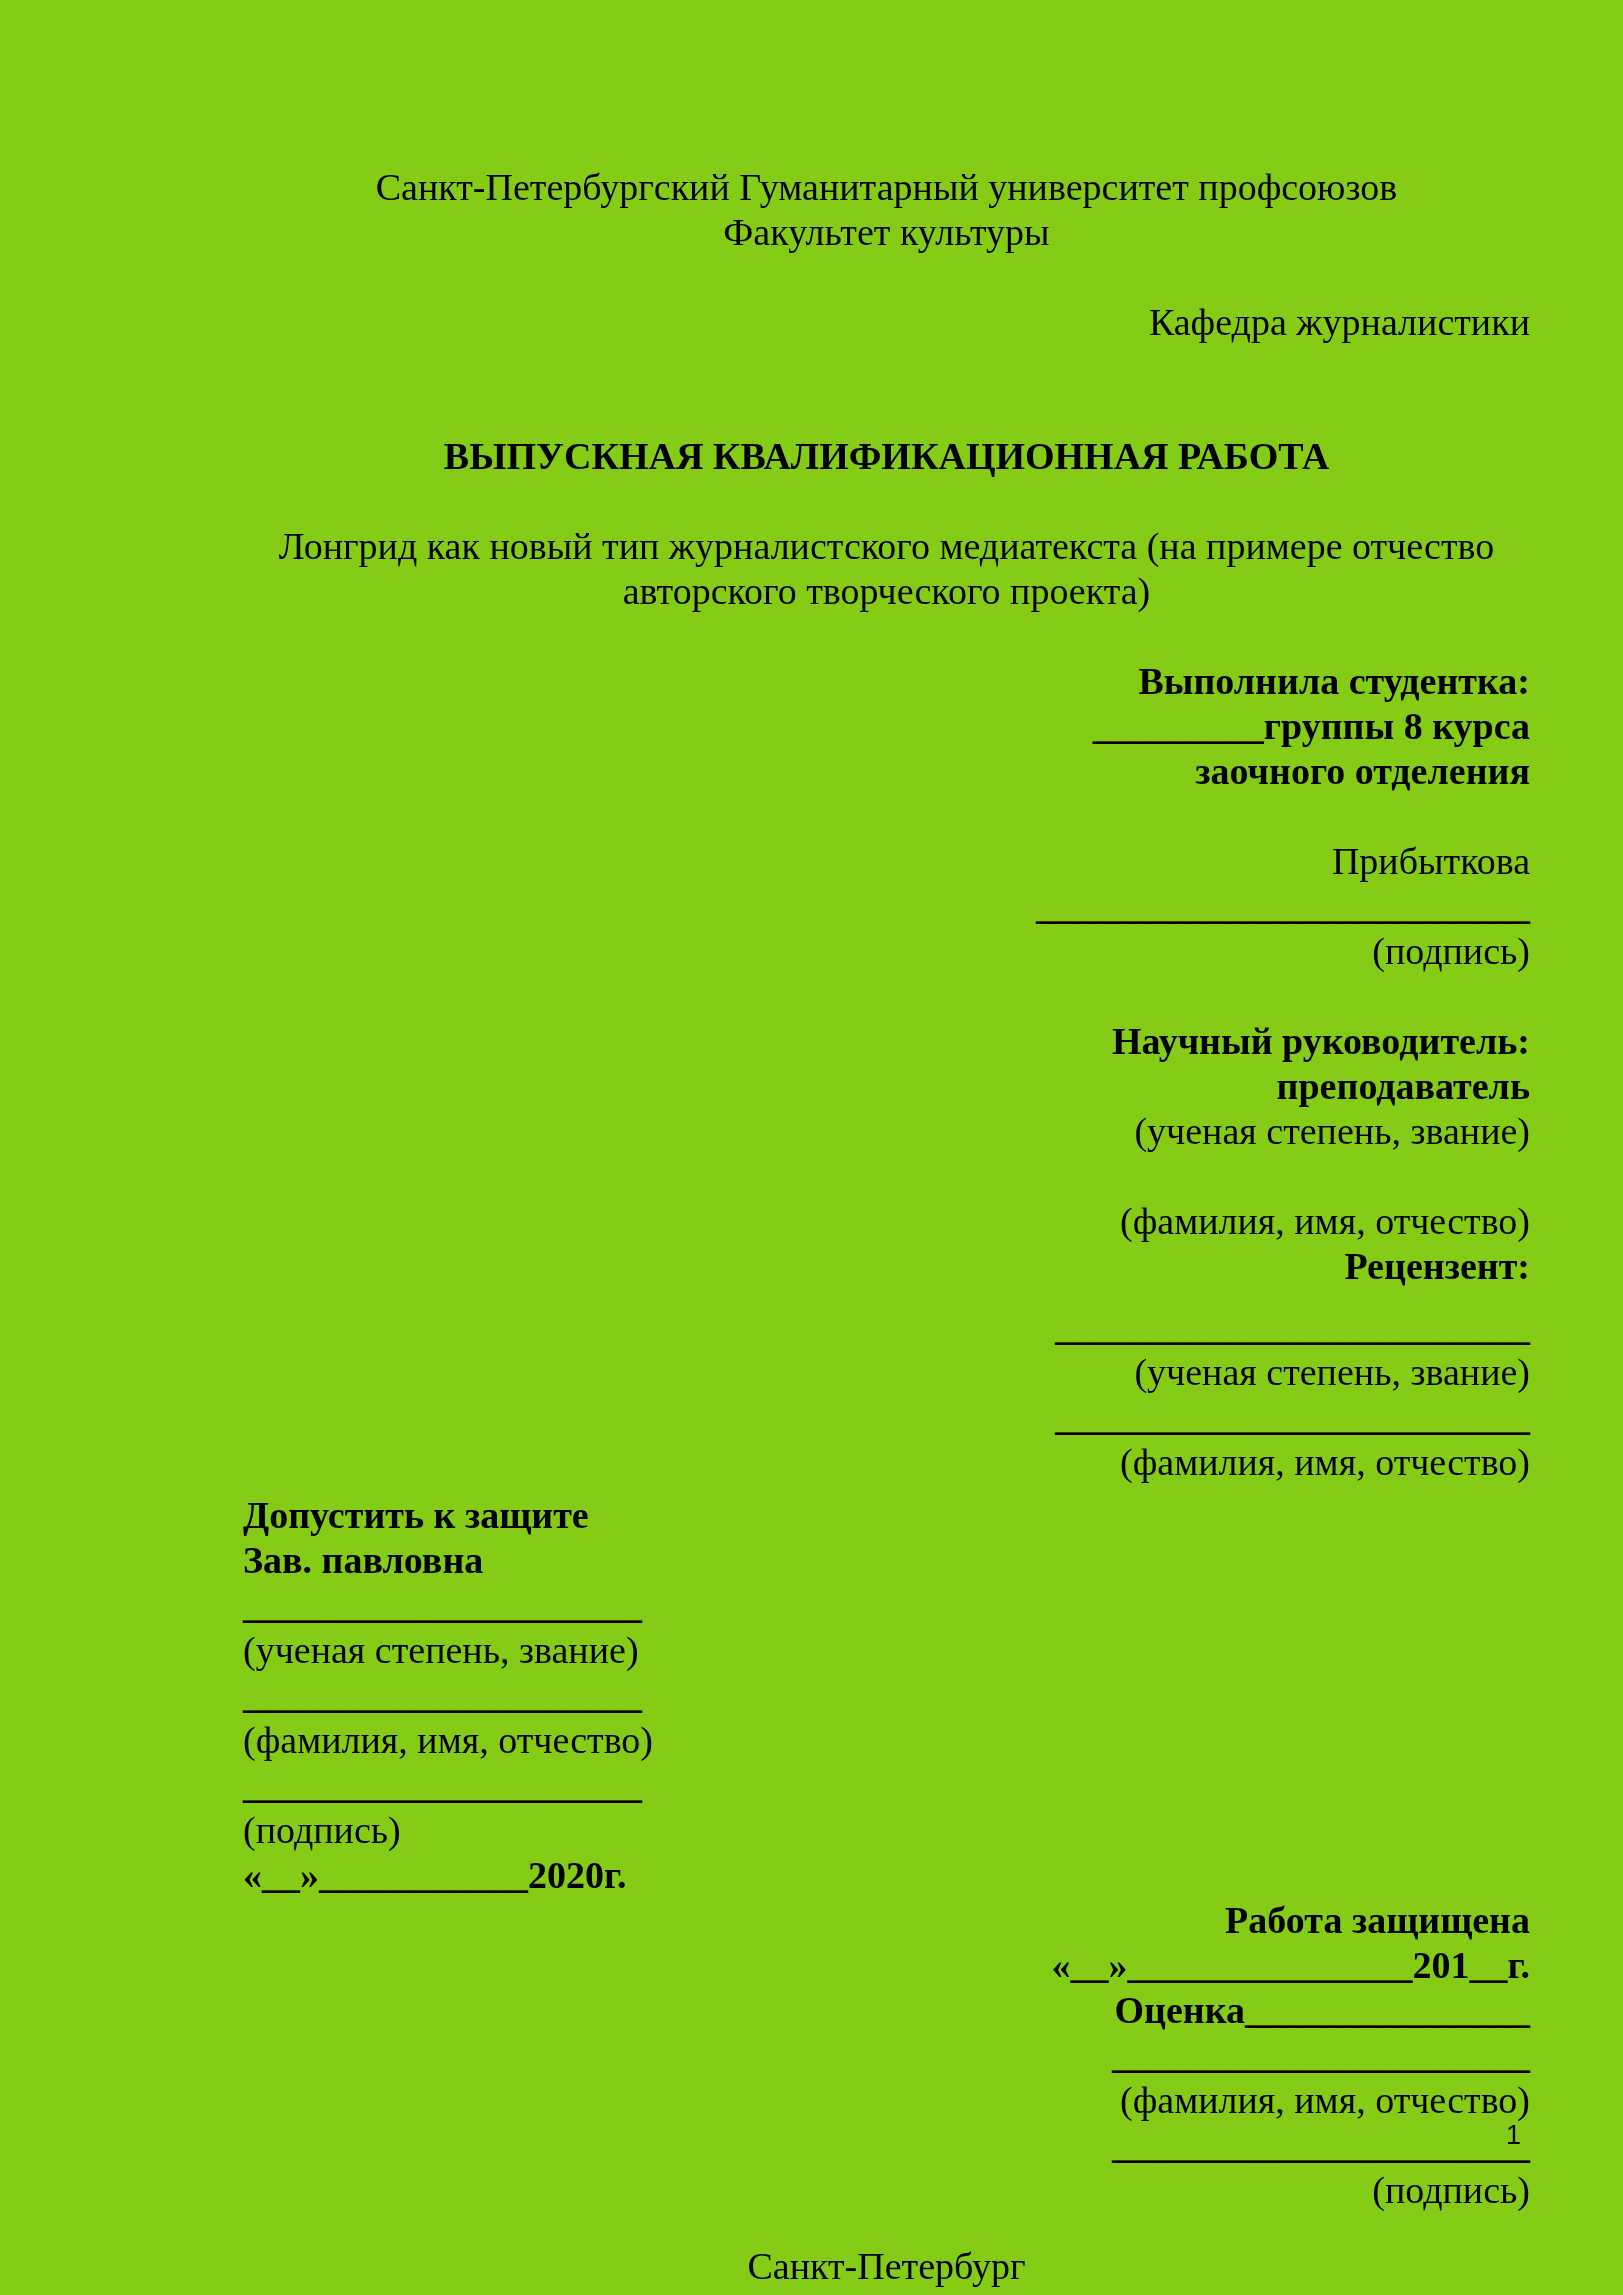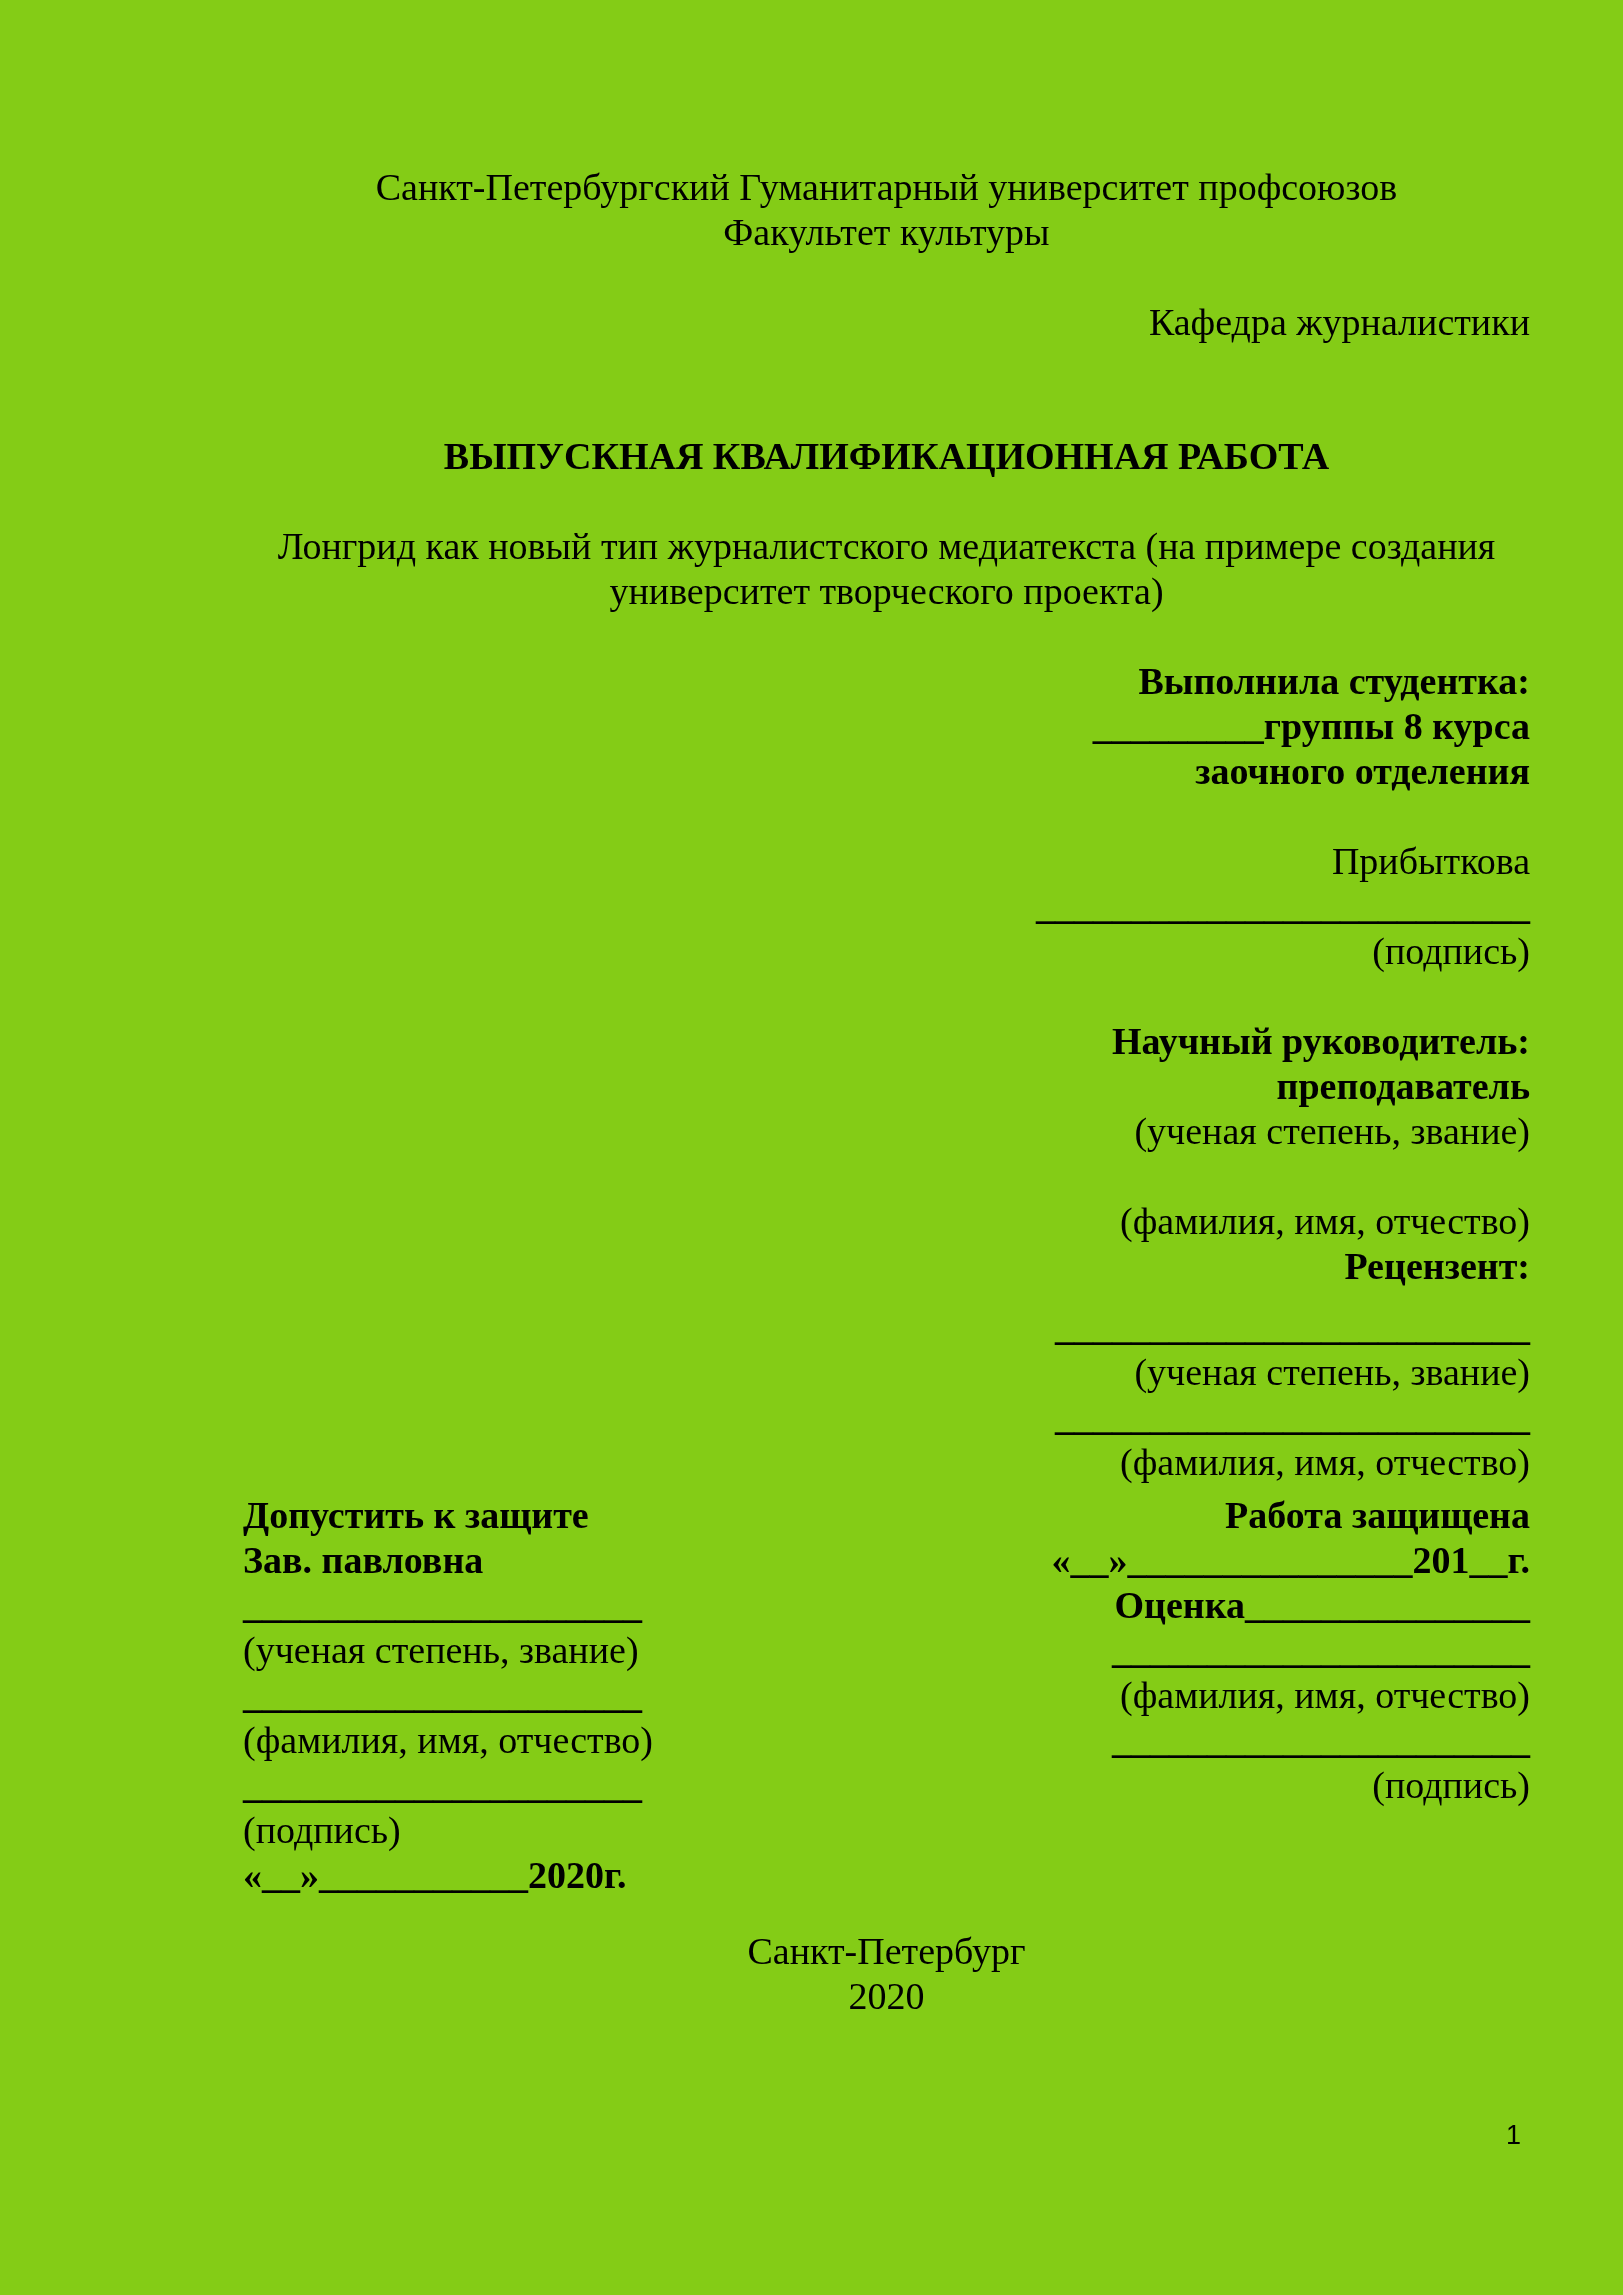--- a/index.html
+++ b/index.html
@@ -22,20 +22,21 @@
   .center { text-align: center; }
   .right  { text-align: right; }
   .bold   { font-weight: bold; }
   .uline  { font-weight: bold; letter-spacing: 0; }
   .sp1 { margin-top: 45px; }   
   .sp2 { margin-top: 89px; }  
   .sp-small { margin-top: 15.7px; }
   .cols {
     display: flex;
     margin-top: 7.9px;
+    flex-direction: column;
   }
   .col-left  { width: 620px; text-align: left; }
   .col-right { flex: 1; text-align: right; }
   .footer { margin-top: 31px; }
   .pagenum {
     position: absolute;
     top: 2120px;
     right: 102px;
     font-family: "Liberation Sans", "DejaVu Sans", sans-serif;
     font-size: 27px;
@@ -49,21 +50,21 @@
 <div class="page">
   <div class="content">
 
     <p class="center">Санкт-Петербургский Гуманитарный университет профсоюзов</p>
     <p class="center">Факультет культуры</p>
 
     <p class="right sp1">Кафедра журналистики</p>
 
     <p class="center bold sp2">ВЫПУСКНАЯ КВАЛИФИКАЦИОННАЯ РАБОТА</p>
 
-    <p class="center sp1">Лонгрид как новый тип журналистского медиатекста (на примере создания университет творческого проекта)</p>
+    <p class="center sp1">Лонгрид как новый тип журналистского медиатекста (на примере отчество авторского творческого проекта)</p>
 
     <p class="right bold sp1">Выполнила студентка:</p>
     <p class="right bold">_________группы 8 курса</p>
     <p class="right bold">заочного отделения</p>
 
     <p class="right sp1">Прибыткова</p>
 
     <p class="right uline">__________________________</p>
     <p class="right">(подпись)</p>
 

